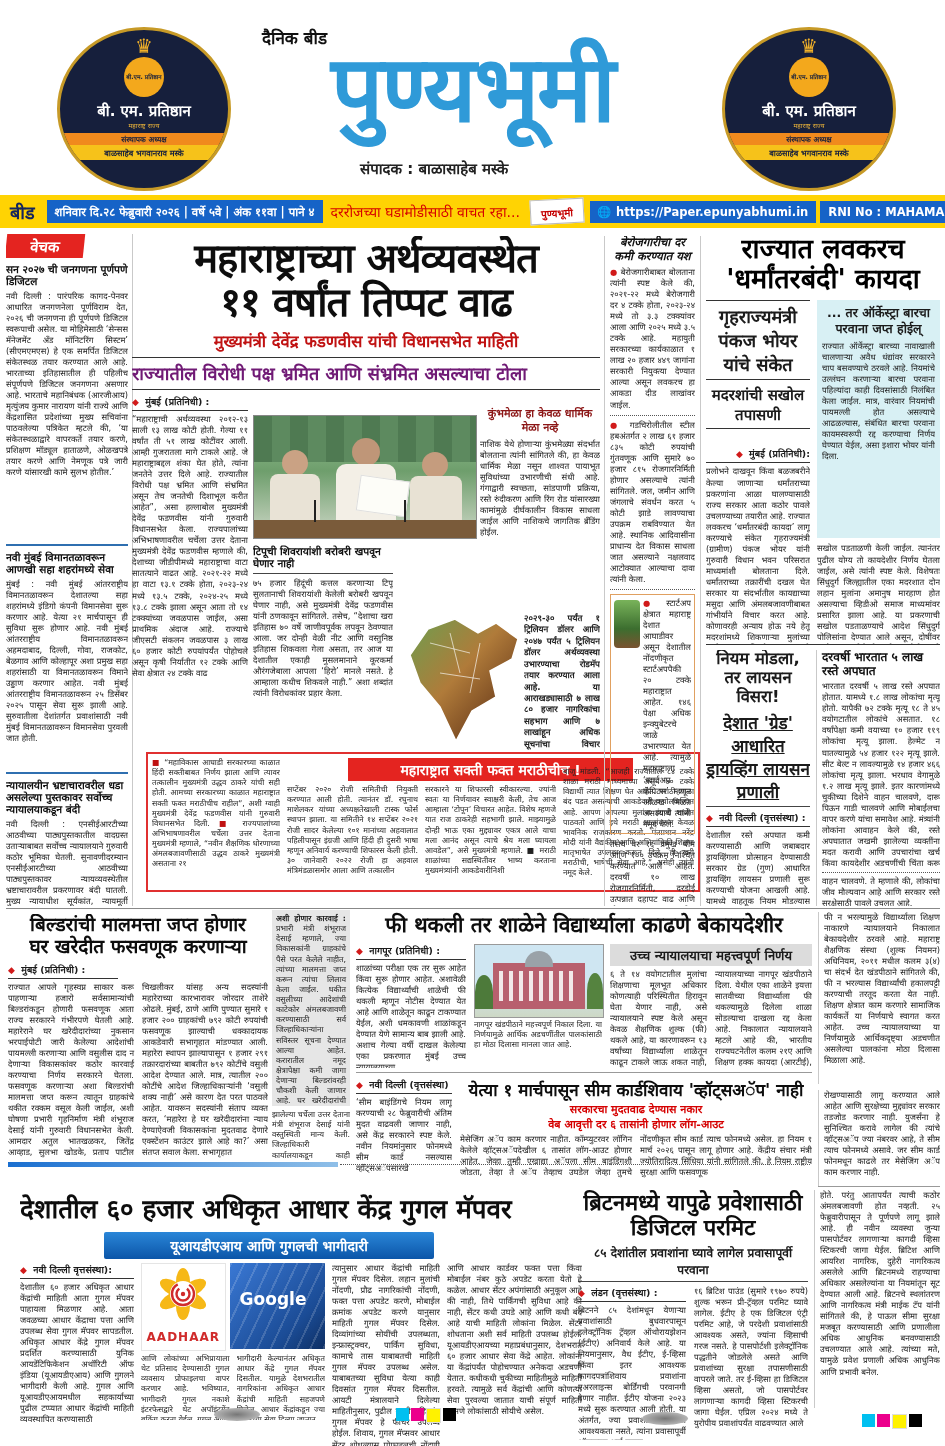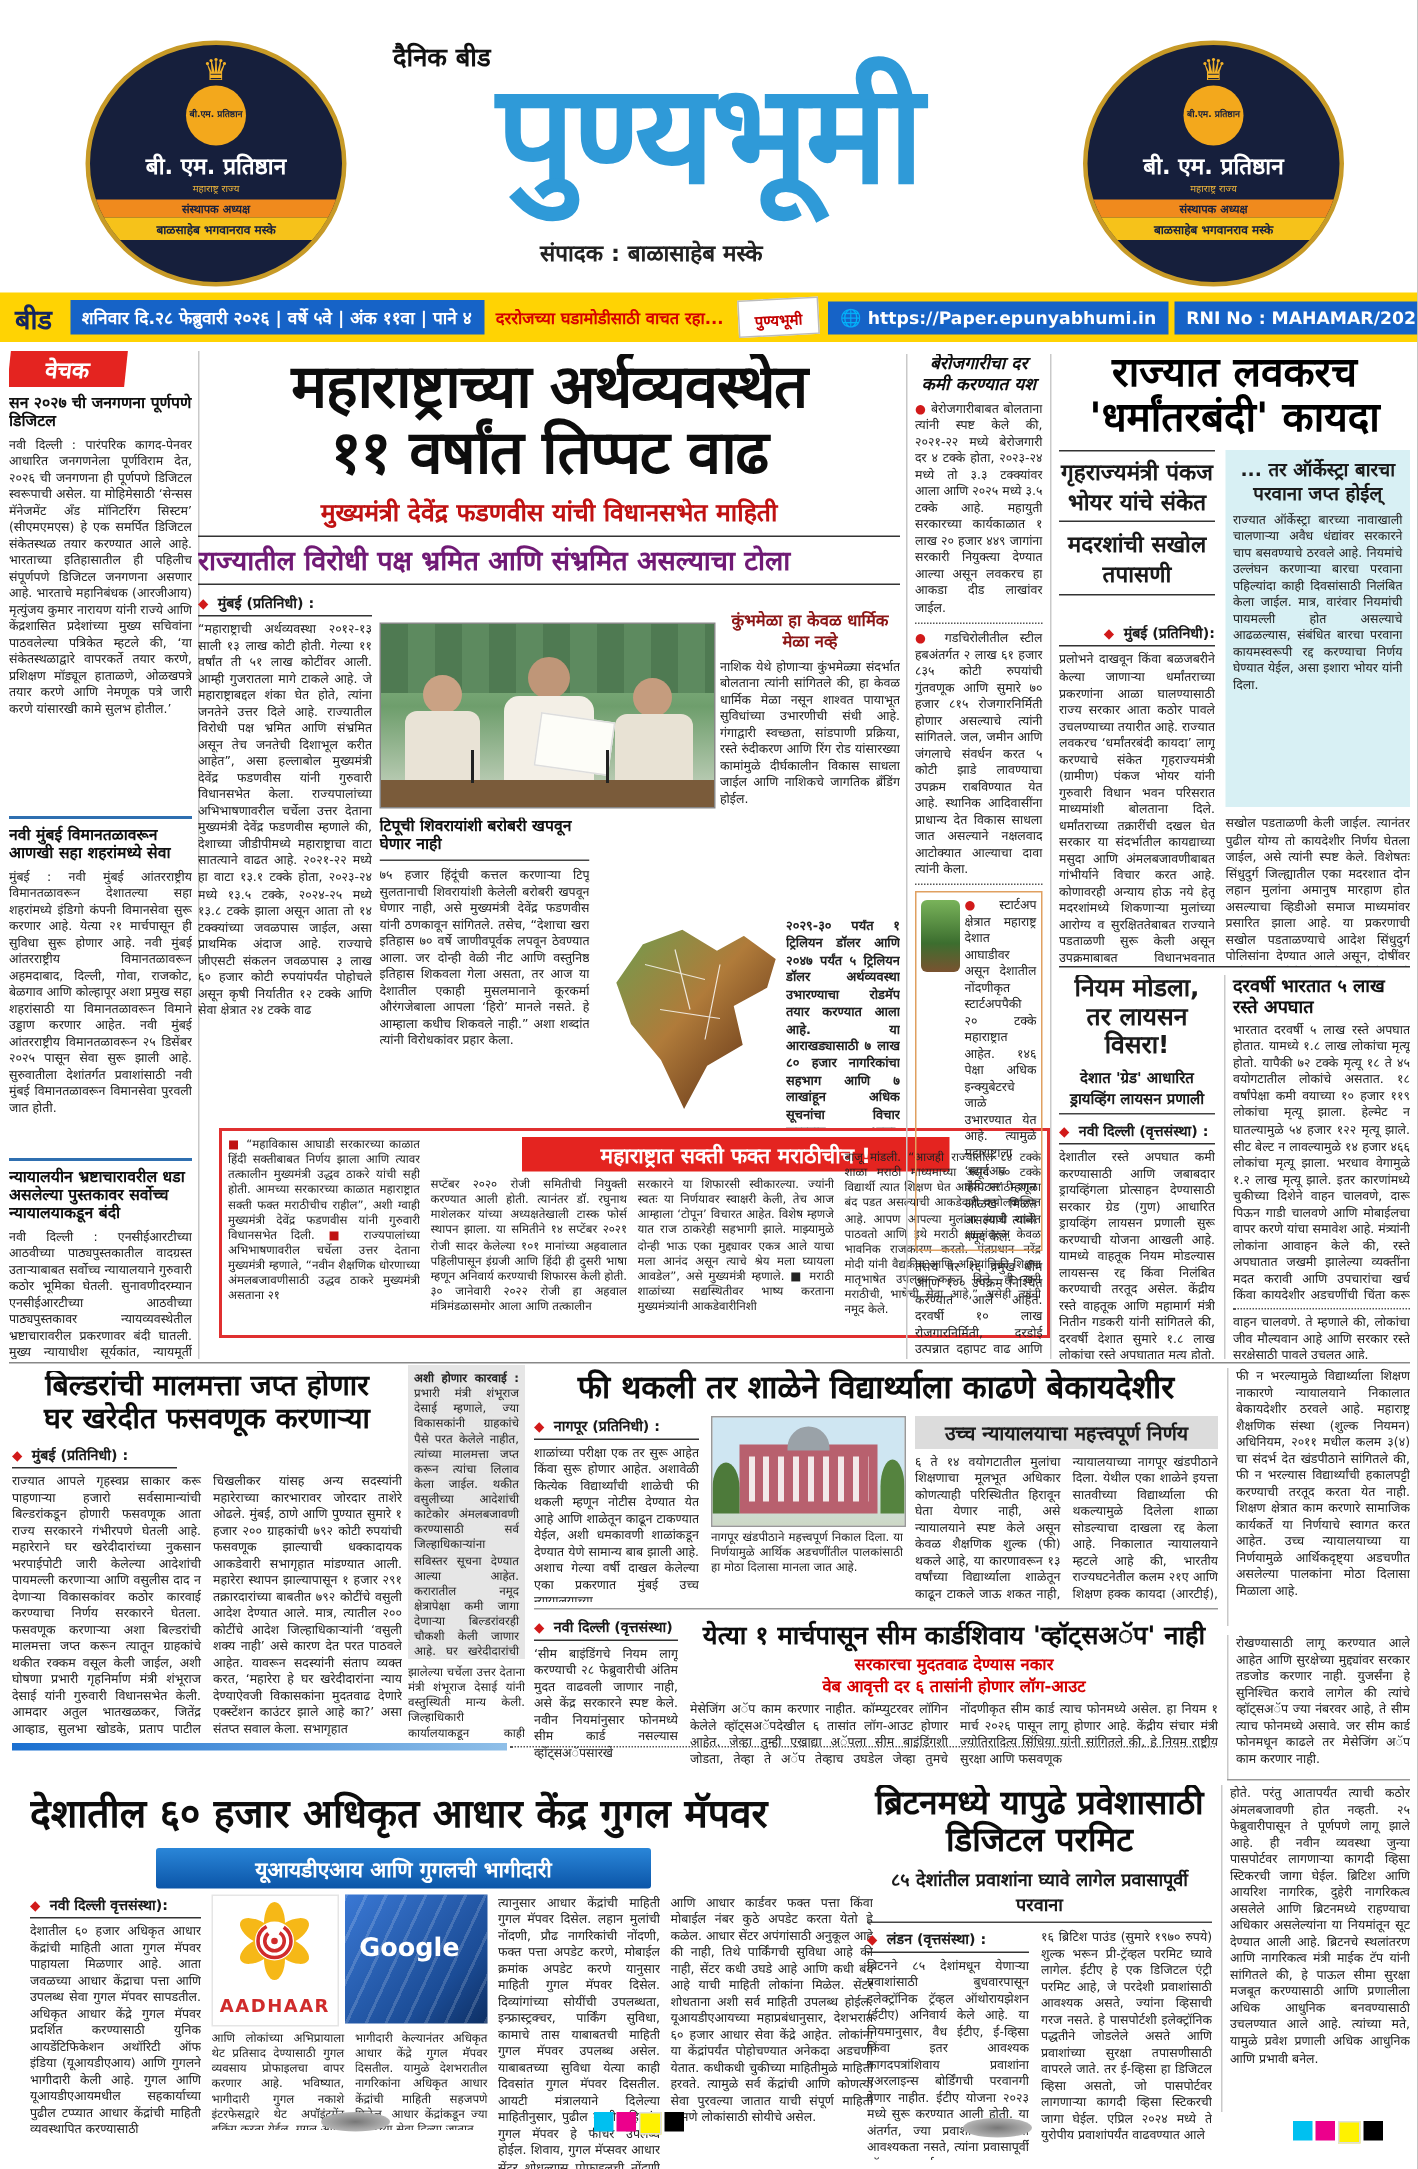--- a/index.html
+++ b/index.html
@@ -55,21 +55,21 @@
       <div class="org-nm">बी. एम. प्रतिष्ठान</div>
       <div class="org-st">महाराष्ट्र राज्य</div>
       <div class="band-o">संस्थापक अध्यक्ष</div>
       <div class="band-y">बाळसाहेब भगवानराव मस्के</div>
     </div>
   </div>
 
   <div class="datebar">
     <div style="color:#14255e;font-weight:800;font-size:18px;padding:0 10px;">बीड</div>
     <div class="db-blue">शनिवार दि.२८ फेब्रुवारी २०२६  | वर्षे ५वे | अंक ११वा | पाने ४</div>
-    <div style="color:#d50000;font-weight:bold;font-size:11px;padding:0 6px;white-space:nowrap;">दररोजच्या घडामोडीसाठी वाचत रहा...</div>
+    <div style="color:#d50000;font-weight:normal;font-size:14px;padding:0 6px;white-space:nowrap;">दररोजच्या घडामोडीसाठी वाचत रहा...</div>
     <div style="background:#fff;border:1px solid #bbb;transform:rotate(-3deg);padding:2px 10px;margin:0 4px;">
       <span style="color:#c40000;font-weight:800;font-size:10px;">पुण्यभूमी</span>
     </div>
     <div class="db-blue">
       <span>🌐</span>
       <span>https://Paper.epunyabhumi.in</span>
     </div>
     <div class="db-blue">RNI No : MAHAMAR/2021/81902</div>
 
   </div>
@@ -178,42 +178,42 @@
     <div class="bt" style="margin-top:5px;">तसेच वर १६ प्रमुख थीम आणि १०० उपक्रम निश्चित करण्यात आले आहेत. दरवर्षी १० लाख रोजगारनिर्मिती, दरडोई उत्पन्नात दहापट वाढ आणि मोठ्या प्रमाणावर परकीय गुंतवणूक आकर्षित करण्याचे उद्दिष्ट त्यांनी स्पष्ट केले.</div>
   </div>
 
   <div class="abs" style="left:706px;top:234px;width:234px;height:410px;overflow:hidden;">
     <div style="text-align:center;font-weight:800;font-size:27px;line-height:1.12;color:#000000;">
       <div>राज्यात लवकरच</div>
       <div>'धर्मांतरबंदी' कायदा</div>
     </div>
     <div style="display:flex;gap:7px;margin-top:6px;">
       <div style="width:104px;flex:none;">
-        <div style="font-weight:800;font-size:15px;text-align:center;border-top:1.5px solid #333;border-bottom:1.5px solid #333;padding:3px 0;">गृहराज्यमंत्री पंकज भोयर यांचे संकेत</div>
+        <div style="font-weight:800;font-size:18px;text-align:center;border-top:1.5px solid #333;border-bottom:1.5px solid #333;padding:3px 0;">गृहराज्यमंत्री पंकज भोयर यांचे संकेत</div>
         <div style="font-weight:800;font-size:15px;text-align:center;border-bottom:1.5px solid #333;padding:4px 0;">मदरशांची सखोल तपासणी</div>
         <div class="dl" style="margin-top:18px;text-align:right;">
           <span class="diamond">◆</span>
           <span>मुंबई (प्रतिनिधी):</span>
         </div>
         <div class="bt" style="height:268px;">प्रलोभने दाखवून किंवा बळजबरीने केल्या जाणाऱ्या धर्मांतराच्या प्रकरणांना आळा घालण्यासाठी राज्य सरकार आता कठोर पावले उचलण्याच्या तयारीत आहे. राज्यात लवकरच ‘धर्मांतरबंदी कायदा’ लागू करण्याचे संकेत गृहराज्यमंत्री (ग्रामीण) पंकज भोयर यांनी गुरुवारी विधान भवन परिसरात माध्यमांशी बोलताना दिले. धर्मांतराच्या तक्रारींची दखल घेत सरकार या संदर्भातील कायद्याच्या मसुदा आणि अंमलबजावणीबाबत गांभीर्याने विचार करत आहे. कोणावरही अन्याय होऊ नये हेतू मदरशांमध्ये शिकणाऱ्या मुलांच्या आरोग्य व सुरक्षिततेबाबत राज्याने पडताळणी सुरू केली असून उपक्रमाबाबत विधानभवनात माहिती आणि चौकशी दिली जाईल.</div>
       </div>
       <div style="flex:1;">
         <div style="background:#d8f0f4;padding:5px;overflow:hidden;height:238px;box-sizing:border-box;">
           <div style="font-weight:800;font-size:12.5px;text-align:center;line-height:1.25;margin-bottom:4px;">... तर ऑर्केस्ट्रा बारचा परवाना जप्त होईल्</div>
           <div class="bt">राज्यात ऑर्केस्ट्रा बारच्या नावाखाली चालणाऱ्या अवैध धंद्यांवर सरकारने चाप बसवण्याचे ठरवले आहे. नियमांचे उल्लंघन करणाऱ्या बारचा परवाना पहिल्यांदा काही दिवसांसाठी निलंबित केला जाईल. मात्र, वारंवार नियमांची पायमल्ली होत असल्याचे आढळल्यास, संबंधित बारचा परवाना कायमस्वरूपी रद्द करण्याचा निर्णय घेण्यात येईल, असा इशारा भोयर यांनी दिला.</div>
         </div>
         <div class="bt" style="margin-top:5px;height:128px;">सखोल पडताळणी केली जाईल. त्यानंतर पुढील योग्य तो कायदेशीर निर्णय घेतला जाईल, असे त्यांनी स्पष्ट केले. विशेषतः सिंधुदुर्ग जिल्ह्यातील एका मदरशात दोन लहान मुलांना अमानुष मारहाण होत असल्याचा व्हिडीओ समाज माध्यमांवर प्रसारित झाला आहे. या प्रकरणाची सखोल पडताळण्याचे आदेश सिंधुदुर्ग पोलिसांना देण्यात आले असून, दोषींवर कठोर कारवाई केली जाईल, असेही त्यांनी सांगितले.</div>
       </div>
     </div>
   </div>
 
   <div style="position:absolute;left:706px;top:644px;width:234px;border-top:1.5px solid #333;"></div>
   <div class="abs" style="left:706px;top:650px;width:104px;height:256px;overflow:hidden;">
     <div style="font-weight:800;font-size:16.5px;text-align:center;line-height:1.15;">नियम मोडला, तर लायसन विसरा!</div>
-    <div style="font-weight:800;font-size:10px;text-align:center;margin:4px 0;border-bottom:1px solid #444;padding-bottom:3px;">देशात 'ग्रेड' आधारित ड्रायव्हिंग लायसन प्रणाली</div>
+    <div style="font-weight:800;font-size:17px;text-align:center;margin:4px 0;border-bottom:1px solid #444;padding-bottom:3px;text-decoration:underline;">देशात 'ग्रेड' आधारित ड्रायव्हिंग लायसन प्रणाली</div>
     <div class="dl">
       <span class="diamond">◆</span>
       <span>नवी दिल्ली (वृत्तसंस्था) :</span>
     </div>
     <div class="bt">देशातील रस्ते अपघात कमी करण्यासाठी आणि जबाबदार ड्रायव्हिंगला प्रोत्साहन देण्यासाठी सरकार ग्रेड (गुण) आधारित ड्रायव्हिंग लायसन प्रणाली सुरू करण्याची योजना आखली आहे. यामध्ये वाहतूक नियम मोडल्यास लायसन्स रद्द किंवा निलंबित करण्याची तरतूद असेल. केंद्रीय रस्ते वाहतूक आणि महामार्ग मंत्री नितीन गडकरी यांनी सांगितले की, दरवर्षी देशात सुमारे १.८ लाख लोकांचा रस्ते अपघातात मृत्यू होतो. याची मुख्य कारणे आहेत की, गाडी चालवताना मोबाईल फोनचा वापर, अति वेग, चुकीच्या दिशेने गाडी चालवणे आणि नशेत</div>
   </div>
   <div class="abs" style="left:816px;top:650px;width:124px;height:256px;overflow:hidden;border-left:1px solid #c9c9c9;padding-left:5px;box-sizing:border-box;">
     <div class="art-title" style="font-size:12px;margin-bottom:3px;">दरवर्षी भारतात ५ लाख रस्ते अपघात</div>
     <div class="bt" style="height:188px;">भारतात दरवर्षी ५ लाख रस्ते अपघात होतात. यामध्ये १.८ लाख लोकांचा मृत्यू होतो. यापैकी ७२ टक्के मृत्यू १८ ते ४५ वयोगटातील लोकांचे असतात. १८ वर्षांपेक्षा कमी वयाच्या १० हजार ११९ लोकांचा मृत्यू झाला. हेल्मेट न घातल्यामुळे ५४ हजार १२२ मृत्यू झाले. सीट बेल्ट न लावल्यामुळे १४ हजार ४६६ लोकांचा मृत्यू झाला. भरधाव वेगामुळे १.२ लाख मृत्यू झाले. इतर कारणांमध्ये चुकीच्या दिशेने वाहन चालवणे, दारू पिऊन गाडी चालवणे आणि मोबाईलचा वापर करणे यांचा समावेश आहे. मंत्र्यांनी लोकांना आवाहन केले की, रस्ते अपघातात जखमी झालेल्या व्यक्तींना मदत करावी आणि उपचारांचा खर्च किंवा कायदेशीर अडचणींची चिंता करू नये.</div>
     <div class="dotline" style="margin:3px 0;"></div>

